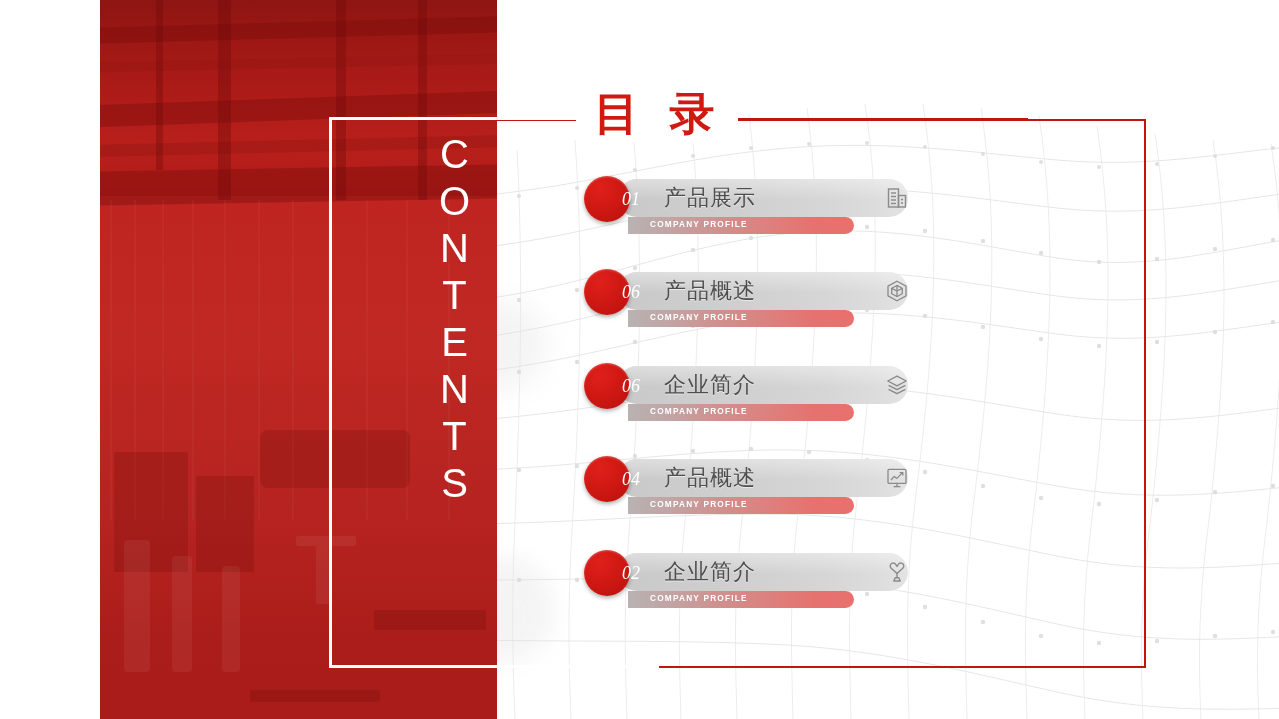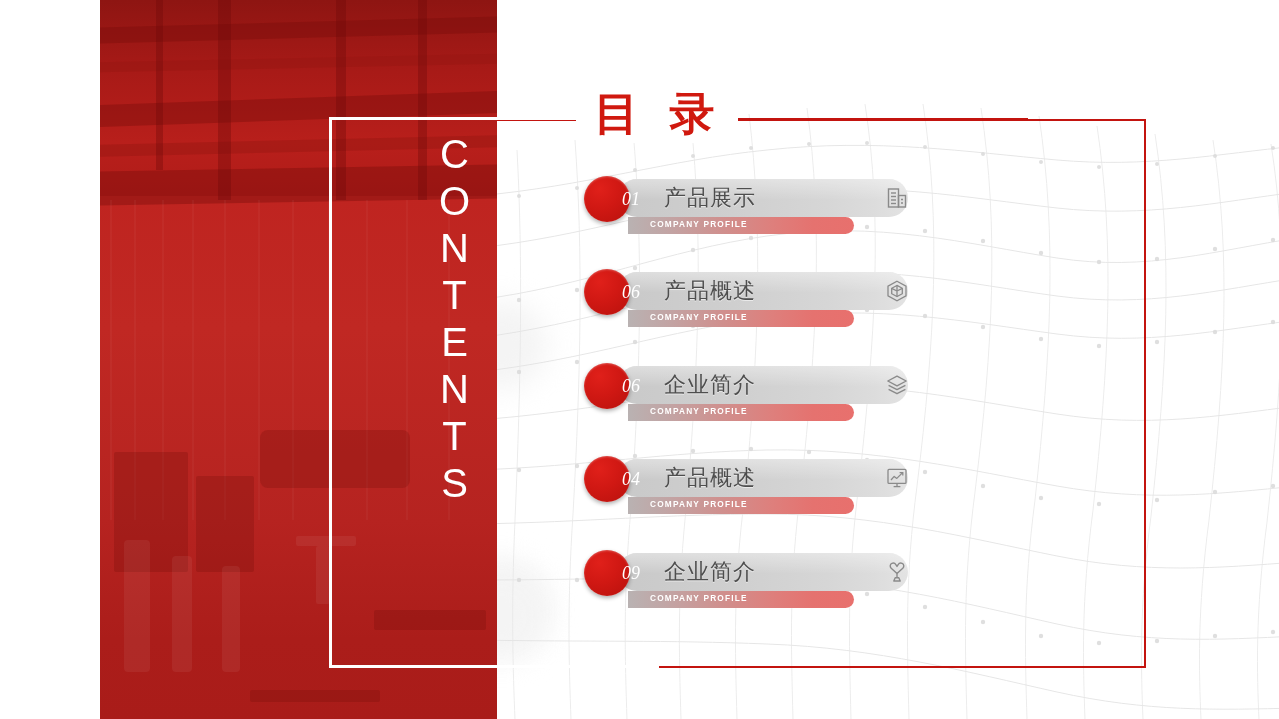--- a/index.html
+++ b/index.html
@@ -384,21 +384,21 @@
 
     <div class="item" style="top:553px;">
       <div class="pill">
           <div class="pill-inner"></div>
         </div>
       <div class="subbar">
         <span>COMPANY  PROFILE</span>
       </div>
       <div class="item-title">企业简介</div>
       <div class="badge">
-        <b>09</b>
+        <b>02</b>
       </div>
       <div class="icon-slot">
         <svg width="24" height="24" viewBox="0 0 24 24" fill="none" stroke="#8a8a8a" stroke-width="1.4" stroke-linejoin="round">
           <path d="M12 13.6 6.2 8.2 C4.6 6.6 5.0 4.2 6.9 3.4 C8.3 2.8 10.1 3.4 11 4.8 L12 6.4 L13 4.8 C13.9 3.4 15.7 2.8 17.1 3.4 C19.0 4.2 19.4 6.6 17.8 8.2 Z"></path>
           <line x1="12" y1="13.6" x2="12" y2="17.6"></line>
           <path d="M8.8 21 10.2 17.8 13.8 17.8 15.2 21 Z"></path>
         </svg>
       </div>
     </div>
 

